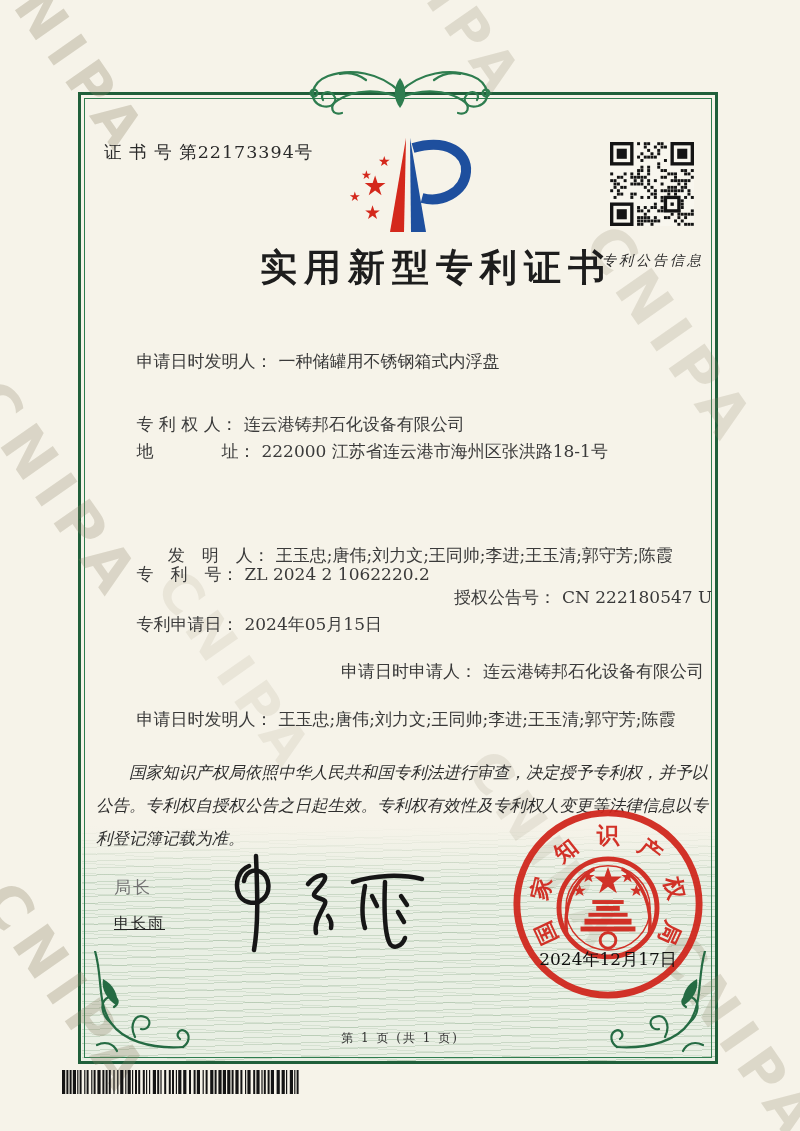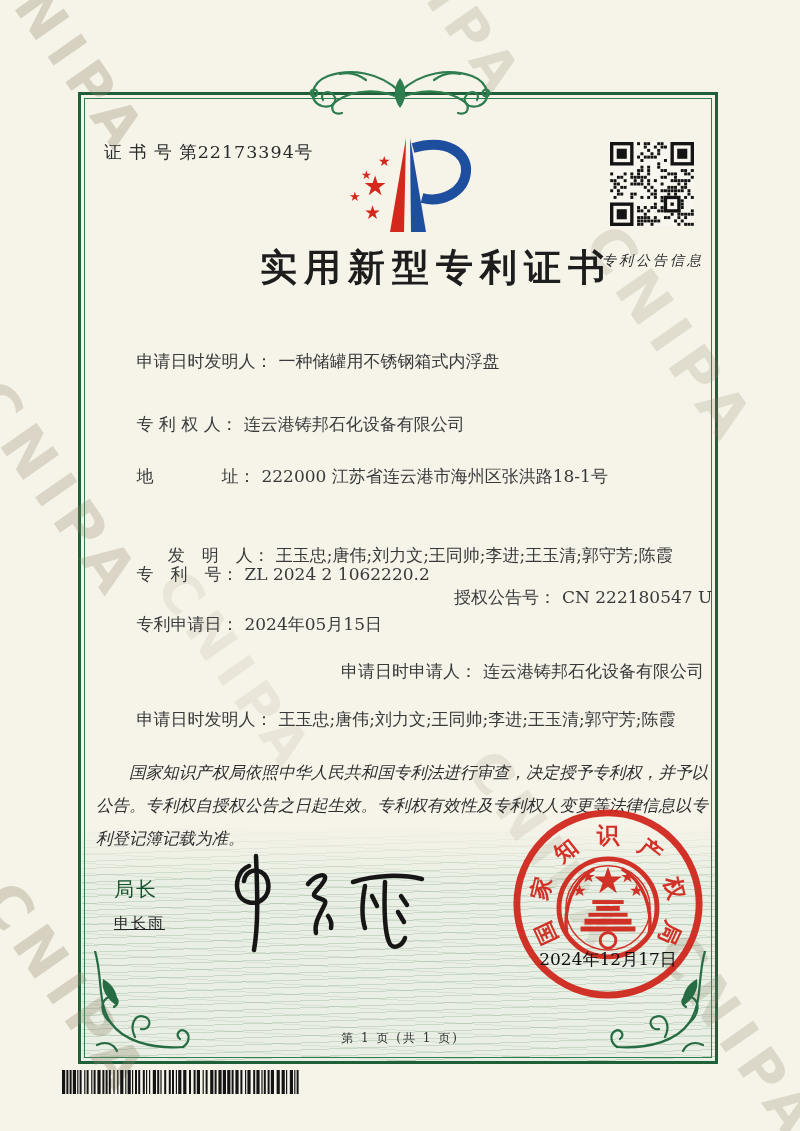--- a/index.html
+++ b/index.html
@@ -47,25 +47,25 @@
   .spire{position:absolute;left:52px;top:2px;}
   .qr{position:absolute;z-index:4;left:610px;top:142px;width:84px;height:84px;}
   .qr-caption{position:absolute;z-index:4;left:592px;top:232px;width:122px;text-align:center;
               font-size:14px;letter-spacing:3px;color:#2b2b2b;font-style:italic;margin-top:20px;}
   .title{position:absolute;z-index:4;left:0;top:243px;width:800px;text-align:center;
          font-size:37px;font-weight:bold;letter-spacing:7px;color:#1d1d1d;margin-left:36px;}
   .row{position:absolute;z-index:4;left:104px;width:600px;font-size:17px;color:#3a3a3a;
        white-space:pre;}
   .row .val{margin-left:6px;}
   .row .col2{position:absolute;left:350px;white-space:pre;}
-  .r1{top:330px;} .r2{top:393px;} .r3{top:445px;} .r4{top:524px;text-align:center;}
+  .r1{top:330px;} .r2{top:393px;} .r3{top:420px;} .r4{top:524px;text-align:center;}
   .r5{top:543px;} .r6{top:593px;} .r7{top:640px;text-align:right;} .r8{top:688px;}
   .paragraph{position:absolute;z-index:4;left:96px;top:756px;width:612px;font-size:16.5px;
              line-height:33px;color:#2e2e2e;font-style:italic;text-indent:2em;text-align:justify;}
-  .sig-title{position:absolute;z-index:4;left:114px;top:876px;font-size:20px;color:#14532d;
+  .sig-title{position:absolute;z-index:4;left:114px;top:876px;font-size:17px;color:#737373;
              font-family:"DejaVu Sans","Liberation Sans",sans-serif;letter-spacing:2px;}
   .sig-name{position:absolute;z-index:4;left:114px;top:914px;font-size:15px;color:#222;
             font-family:"DejaVu Sans","Liberation Sans",sans-serif;letter-spacing:2px;text-decoration:underline;}
   .signature{position:absolute;z-index:4;left:215px;top:850px;}
   .seal{position:absolute;z-index:5;left:510px;top:806px;opacity:.93;}
   .seal-date{position:absolute;z-index:6;left:535px;top:948px;width:146px;text-align:center;
              font-size:17px;color:#101010;}
   .footer{position:absolute;z-index:4;left:0;top:1030px;width:800px;text-align:center;
           font-size:12px;color:#333;letter-spacing:2px;}
   .barcode{position:absolute;z-index:4;left:62px;top:1070px;}

